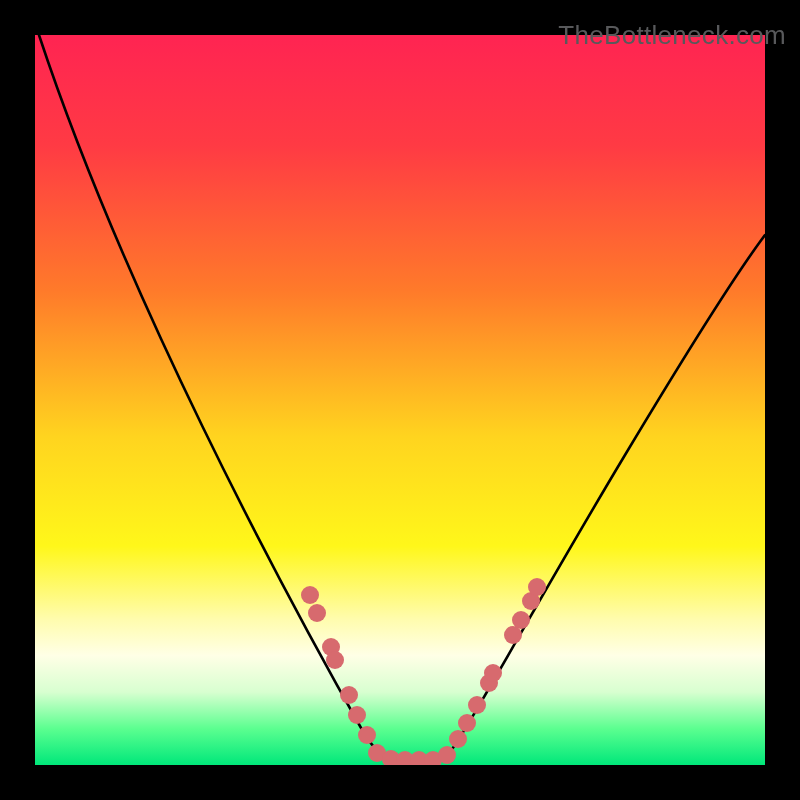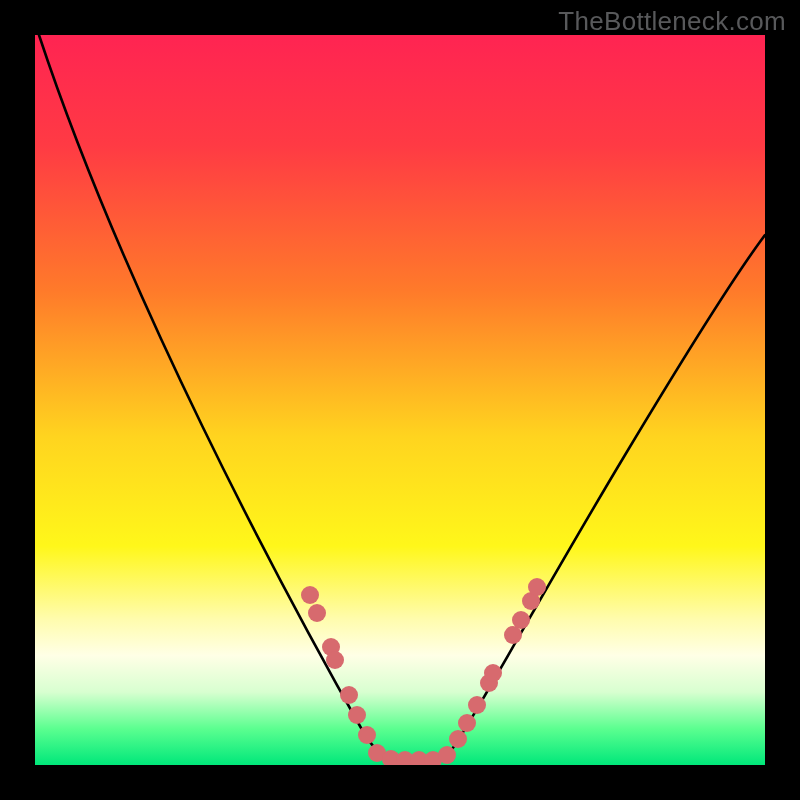--- a/index.html
+++ b/index.html
@@ -1,20 +1,20 @@
 <!DOCTYPE html>
 <html><head>
 <meta charset="utf-8">
 <style>
   * { margin: 0; padding: 0; box-sizing: border-box; }
   html, body { width: 800px; height: 800px; overflow: hidden; background: #000; }
   .frame { position: relative; width: 800px; height: 800px; background: #000; }
   .watermark {
     position: absolute;
-    top: 6px;
+    top: 20px;
     right: 14px;
     font-family: Arial, Helvetica, sans-serif;
     font-size: 26px;
     color: #58595b;
     letter-spacing: 0.3px;
     font-weight: 500;
     z-index: 20;
   }
   .plot {
     position: absolute;

